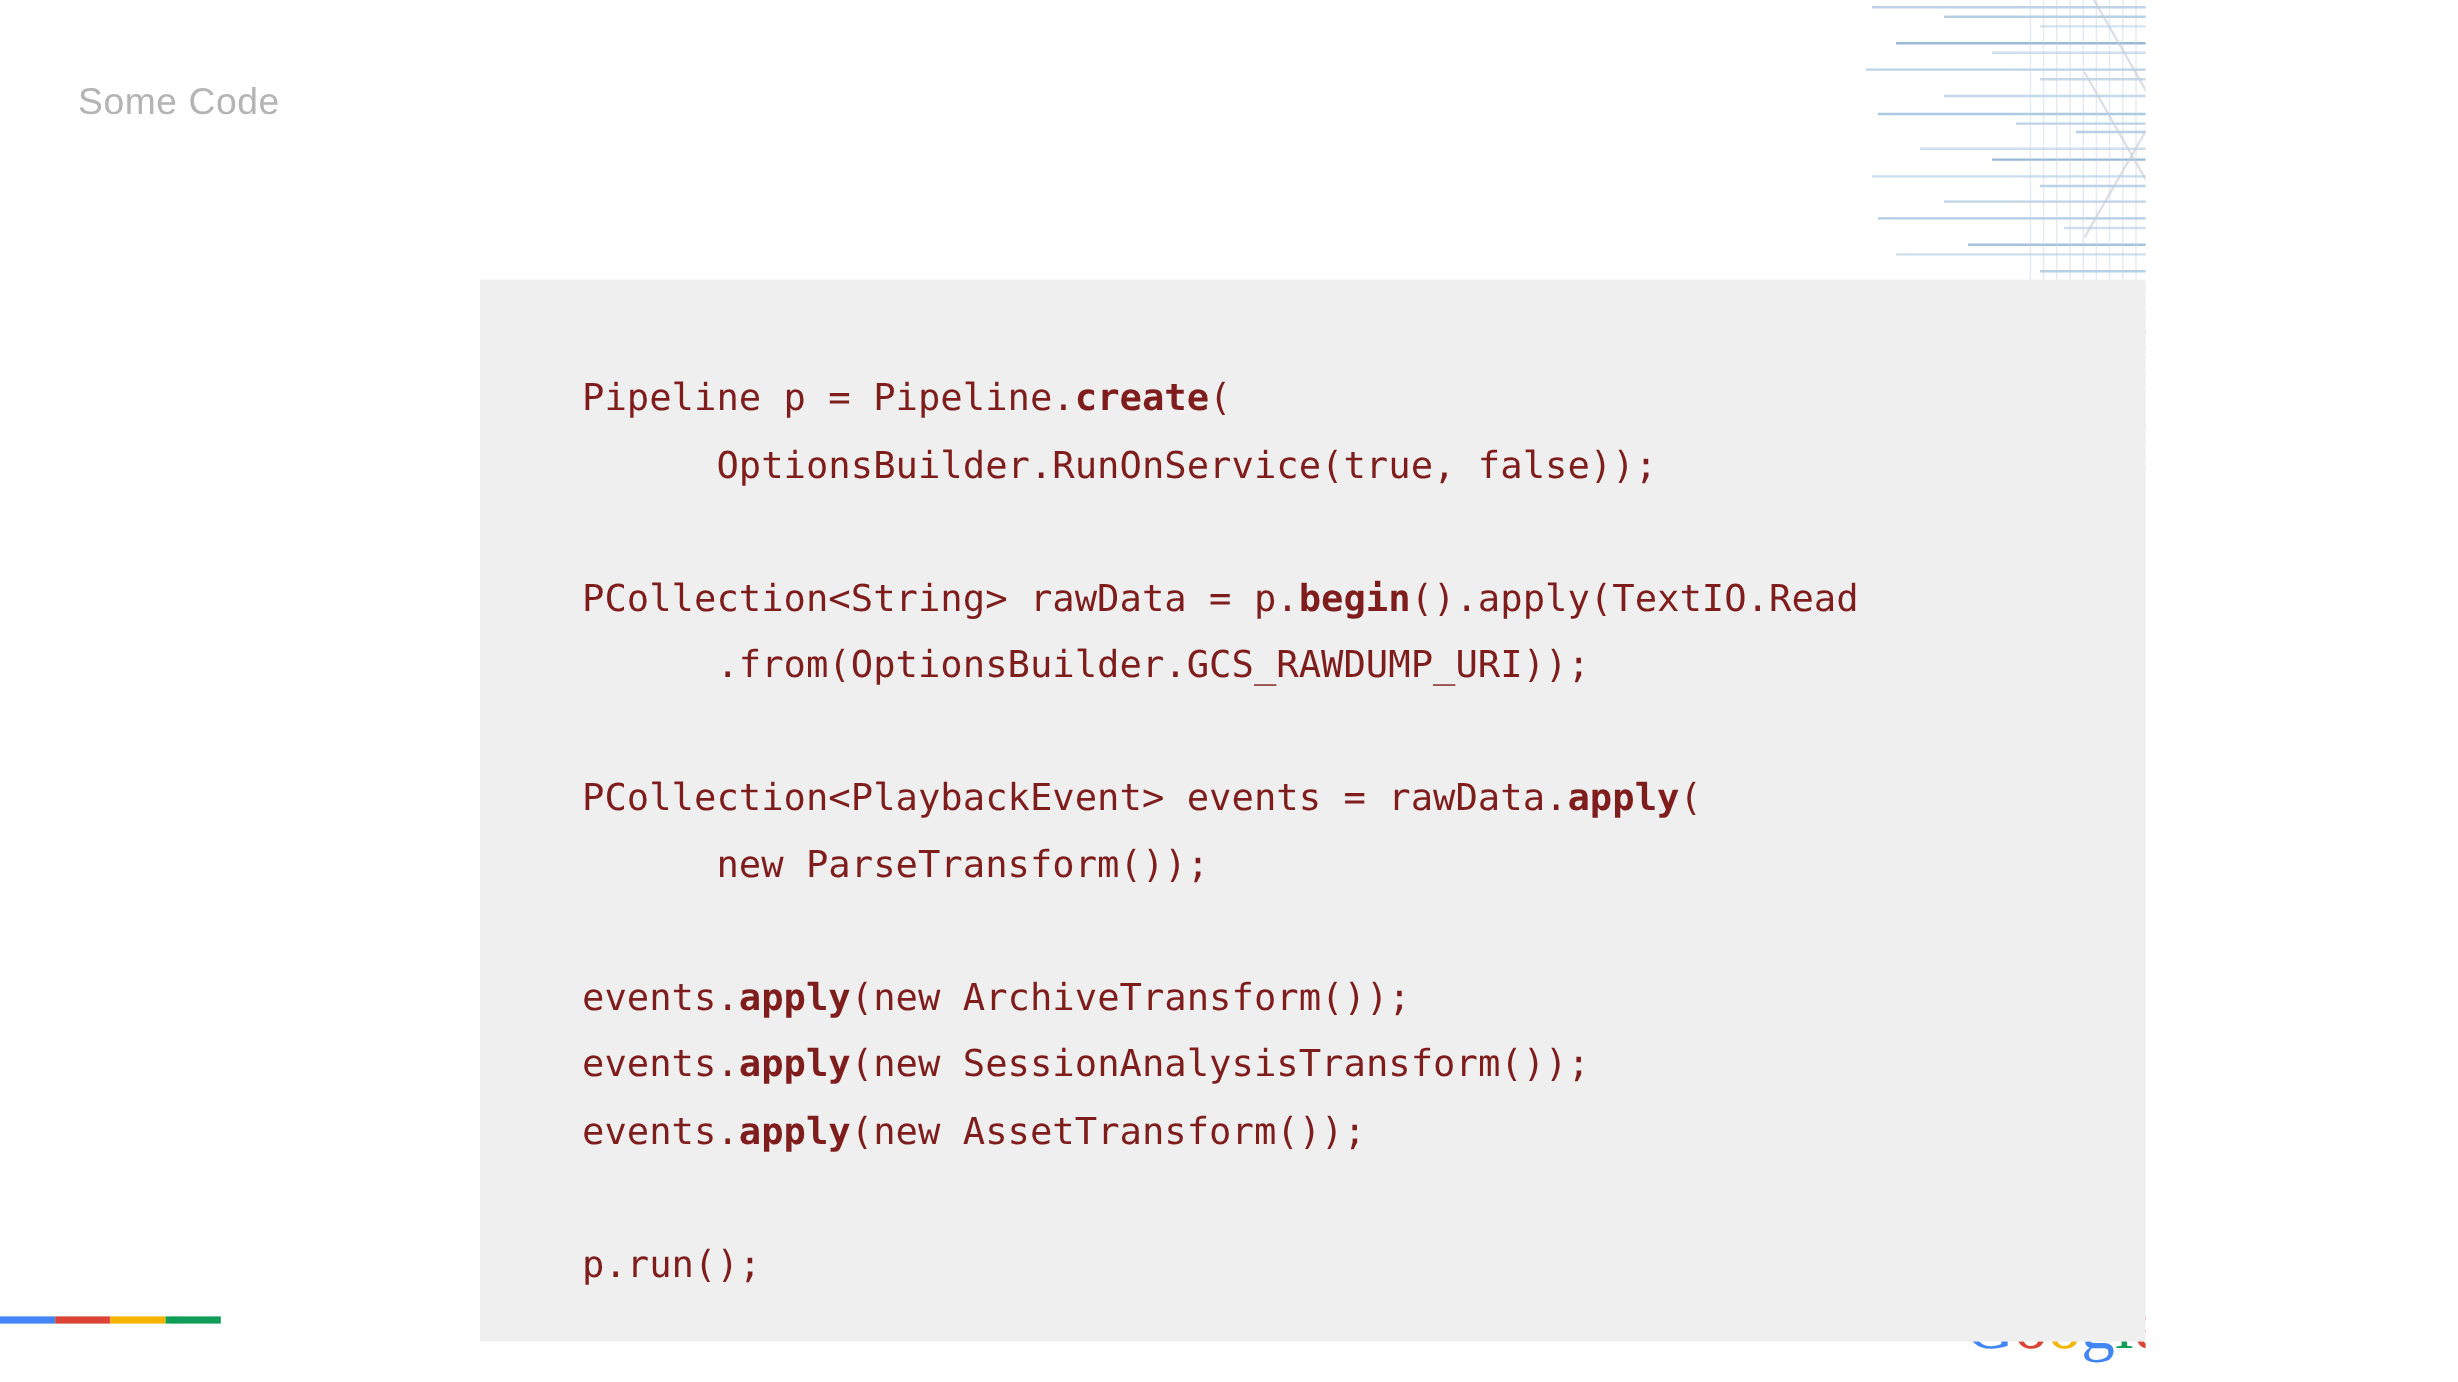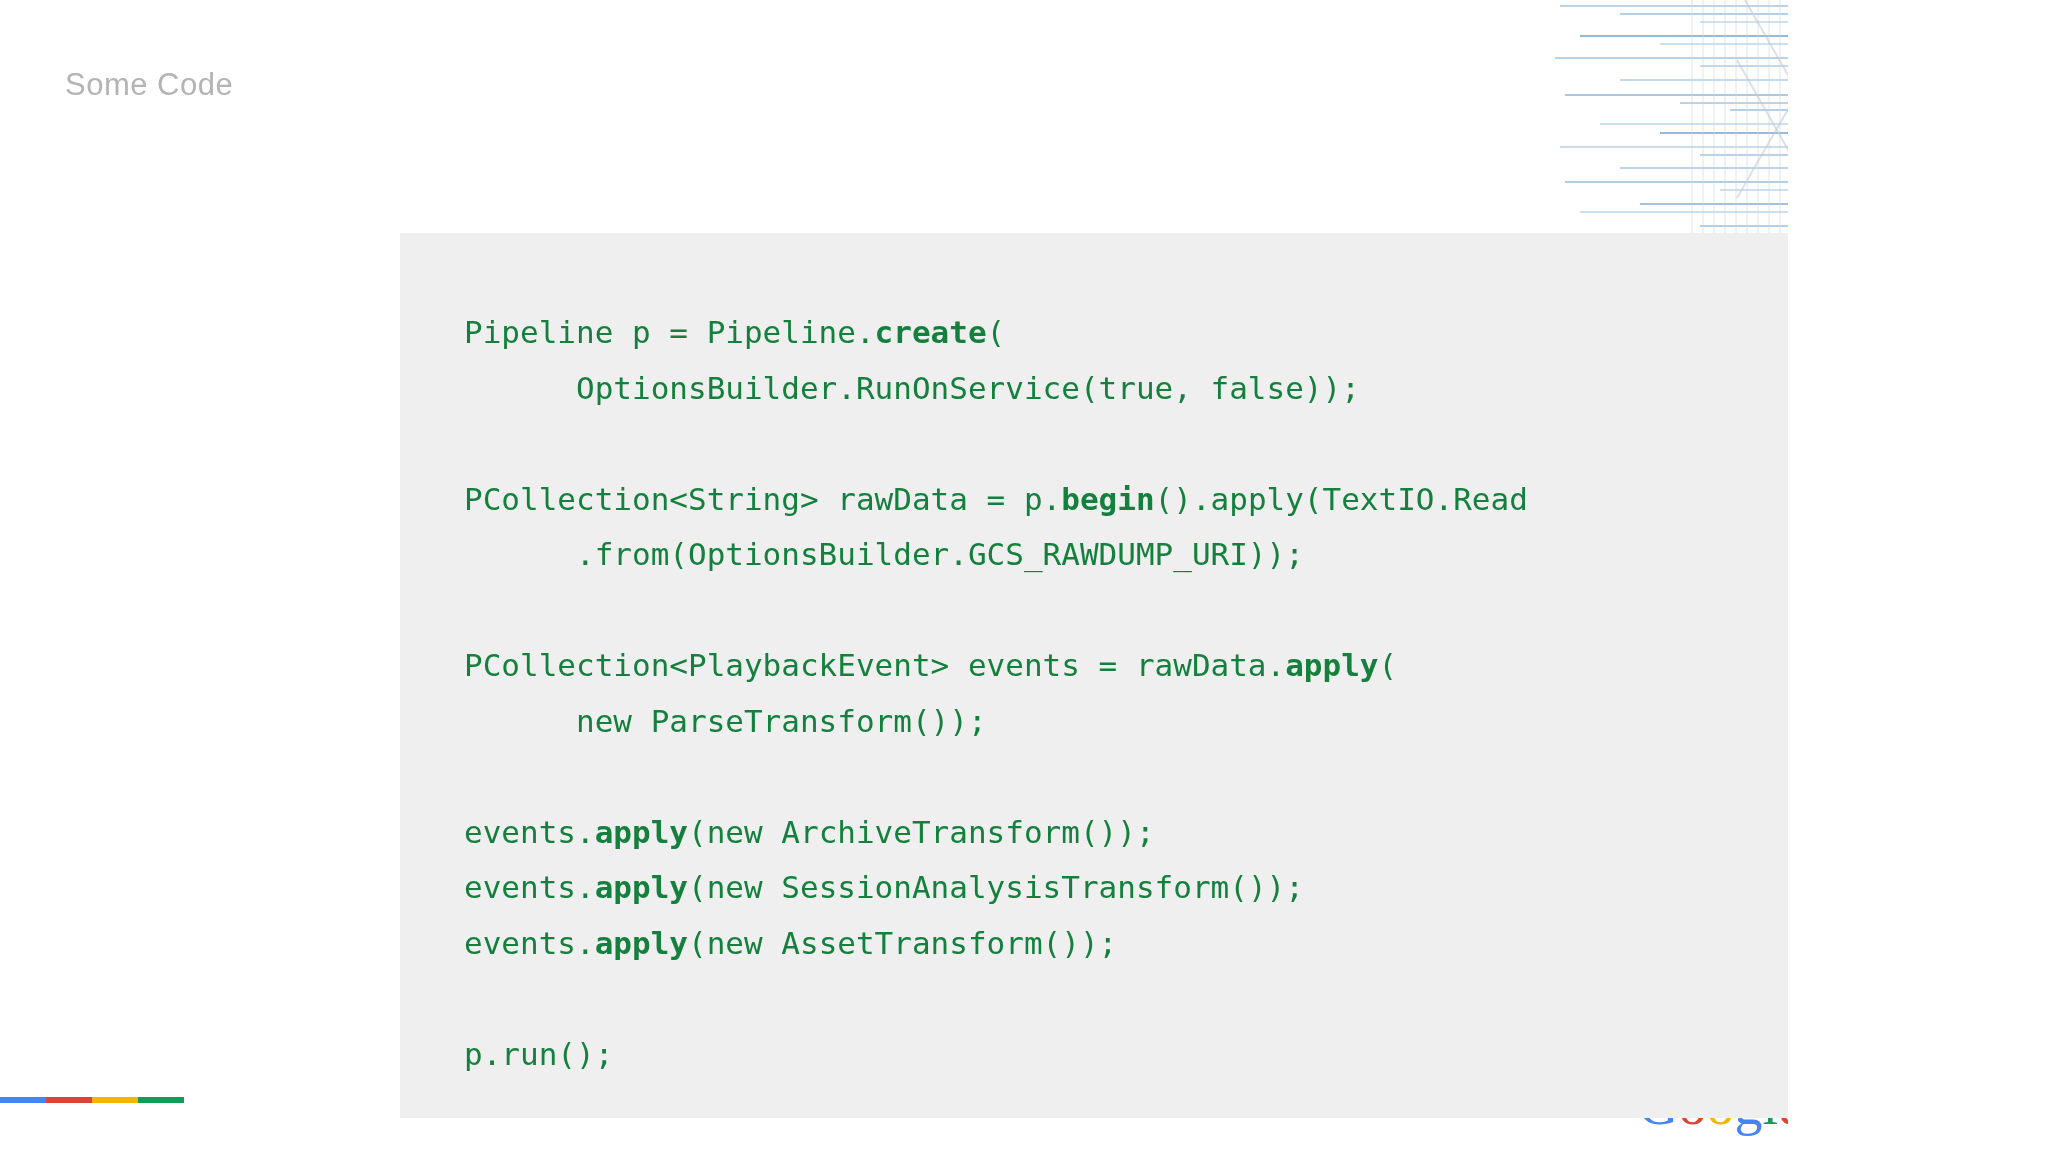--- a/index.html
+++ b/index.html
@@ -19,23 +19,23 @@
   .google-wordmark{
     position:absolute;left:1638px;top:1077px;z-index:1;
     font-family:"Liberation Serif",serif;font-size:56px;line-height:56px;font-weight:400;
     letter-spacing:0px;white-space:nowrap;
   }
   .code-panel{
     position:absolute;left:400px;top:233px;width:1438px;height:885px;
     background:#efefef;z-index:2;
   }
   .code{
-    margin:0;padding:72px 20px 0 64px;
+    margin:0;padding:72px 20px 0 85px;
     font-family:"DejaVu Sans Mono","Liberation Mono",monospace;
-    font-size:31px;line-height:55.5px;color:#15803d;white-space:pre;
+    font-size:31px;line-height:55.5px;color:#7f1d1d;white-space:pre;
   }
   .code-line{height:55.5px;}
   .code .b{font-weight:bold;}
   .brand-bar{
     position:absolute;left:0;top:1097px;width:184px;height:6px;display:flex;z-index:3;
   }
   .brand-bar .seg{flex:1 1 auto;height:6px;}
   .cloud-platform{
     position:absolute;left:1838px;top:1028px;font-size:29px;line-height:32px;
     color:#9aa0a6;font-weight:400;z-index:3;letter-spacing:0.5px;text-align:right;

